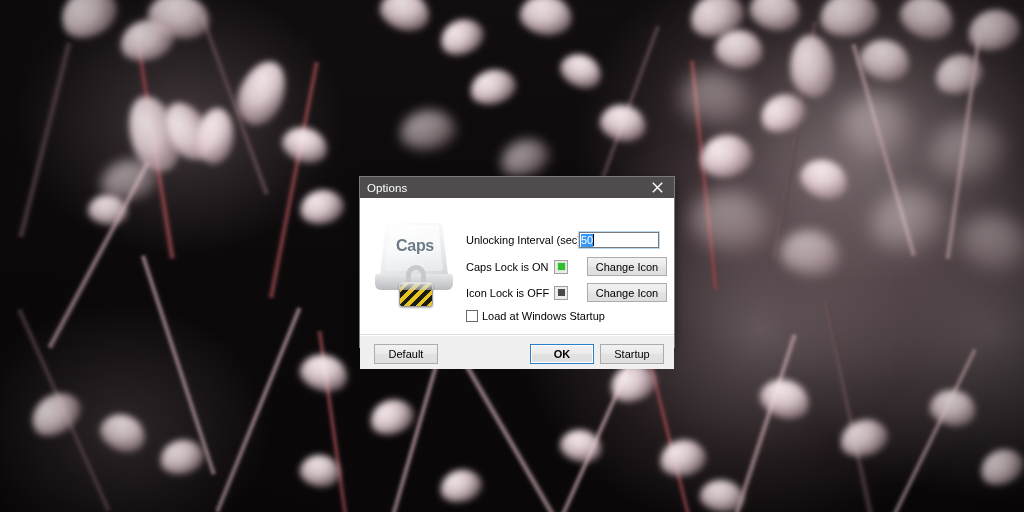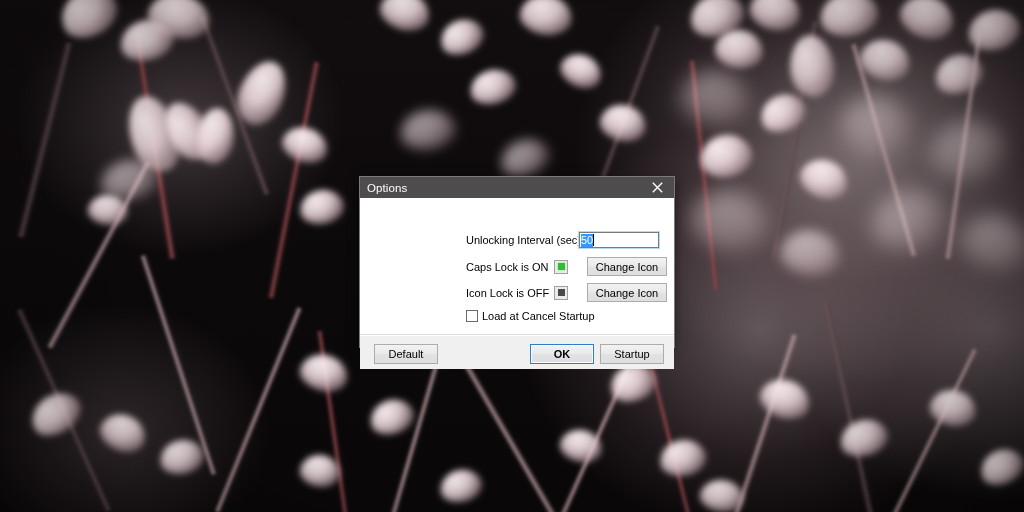--- a/index.html
+++ b/index.html
@@ -413,20 +413,33 @@
       <span class="titlebar-text">Options</span>
       <span class="close-btn">
         <svg width="11" height="11" viewBox="0 0 11 11" aria-hidden="true">
           <path d="M0.8 0.8 L10.2 10.2 M10.2 0.8 L0.8 10.2" stroke="#ffffff" stroke-width="1.4" fill="none"></path>
         </svg>
       </span>
     </div>
 
     <div class="client">
 
+      <div class="icon-area">
+        <div class="key-icon">
+          <div class="key-body"></div>
+          <div class="key-face"></div>
+          <div class="key-base"></div>
+          <div class="key-caps">Caps</div>
+          <div class="padlock">
+            <div class="lock-shackle"></div>
+            <div class="lock-body"></div>
+            <div class="lock-body-top"></div>
+          </div>
+        </div>
+      </div>
 
       <div class="form-area">
 
         <div class="row" id="row-interval">
           <span class="row-label" id="interval-label">Unlocking Interval (sec)</span>
           <span class="text-input">
             <span class="sel-text">50</span>
             <span class="caret"></span>
           </span>
         </div>
@@ -442,21 +455,21 @@
         <div class="row" id="row-off">
           <span class="row-label state-label">Icon Lock is OFF</span>
           <span class="icon-preview">
             <span class="icon-swatch off"></span>
           </span>
           <span class="btn btn-change">Change Icon</span>
         </div>
 
         <div class="row" id="row-startup">
           <span class="checkbox"></span>
-          <span class="row-label">Load at Cancel Startup</span>
+          <span class="row-label">Load at Windows Startup</span>
         </div>
 
       </div>
     </div>
 
     <div class="footer">
       <span class="btn btn-footer" id="btn-default">Default</span>
       <span class="btn btn-footer" id="btn-ok">OK</span>
       <span class="btn btn-footer" id="btn-cancel">Startup</span>
     </div>

